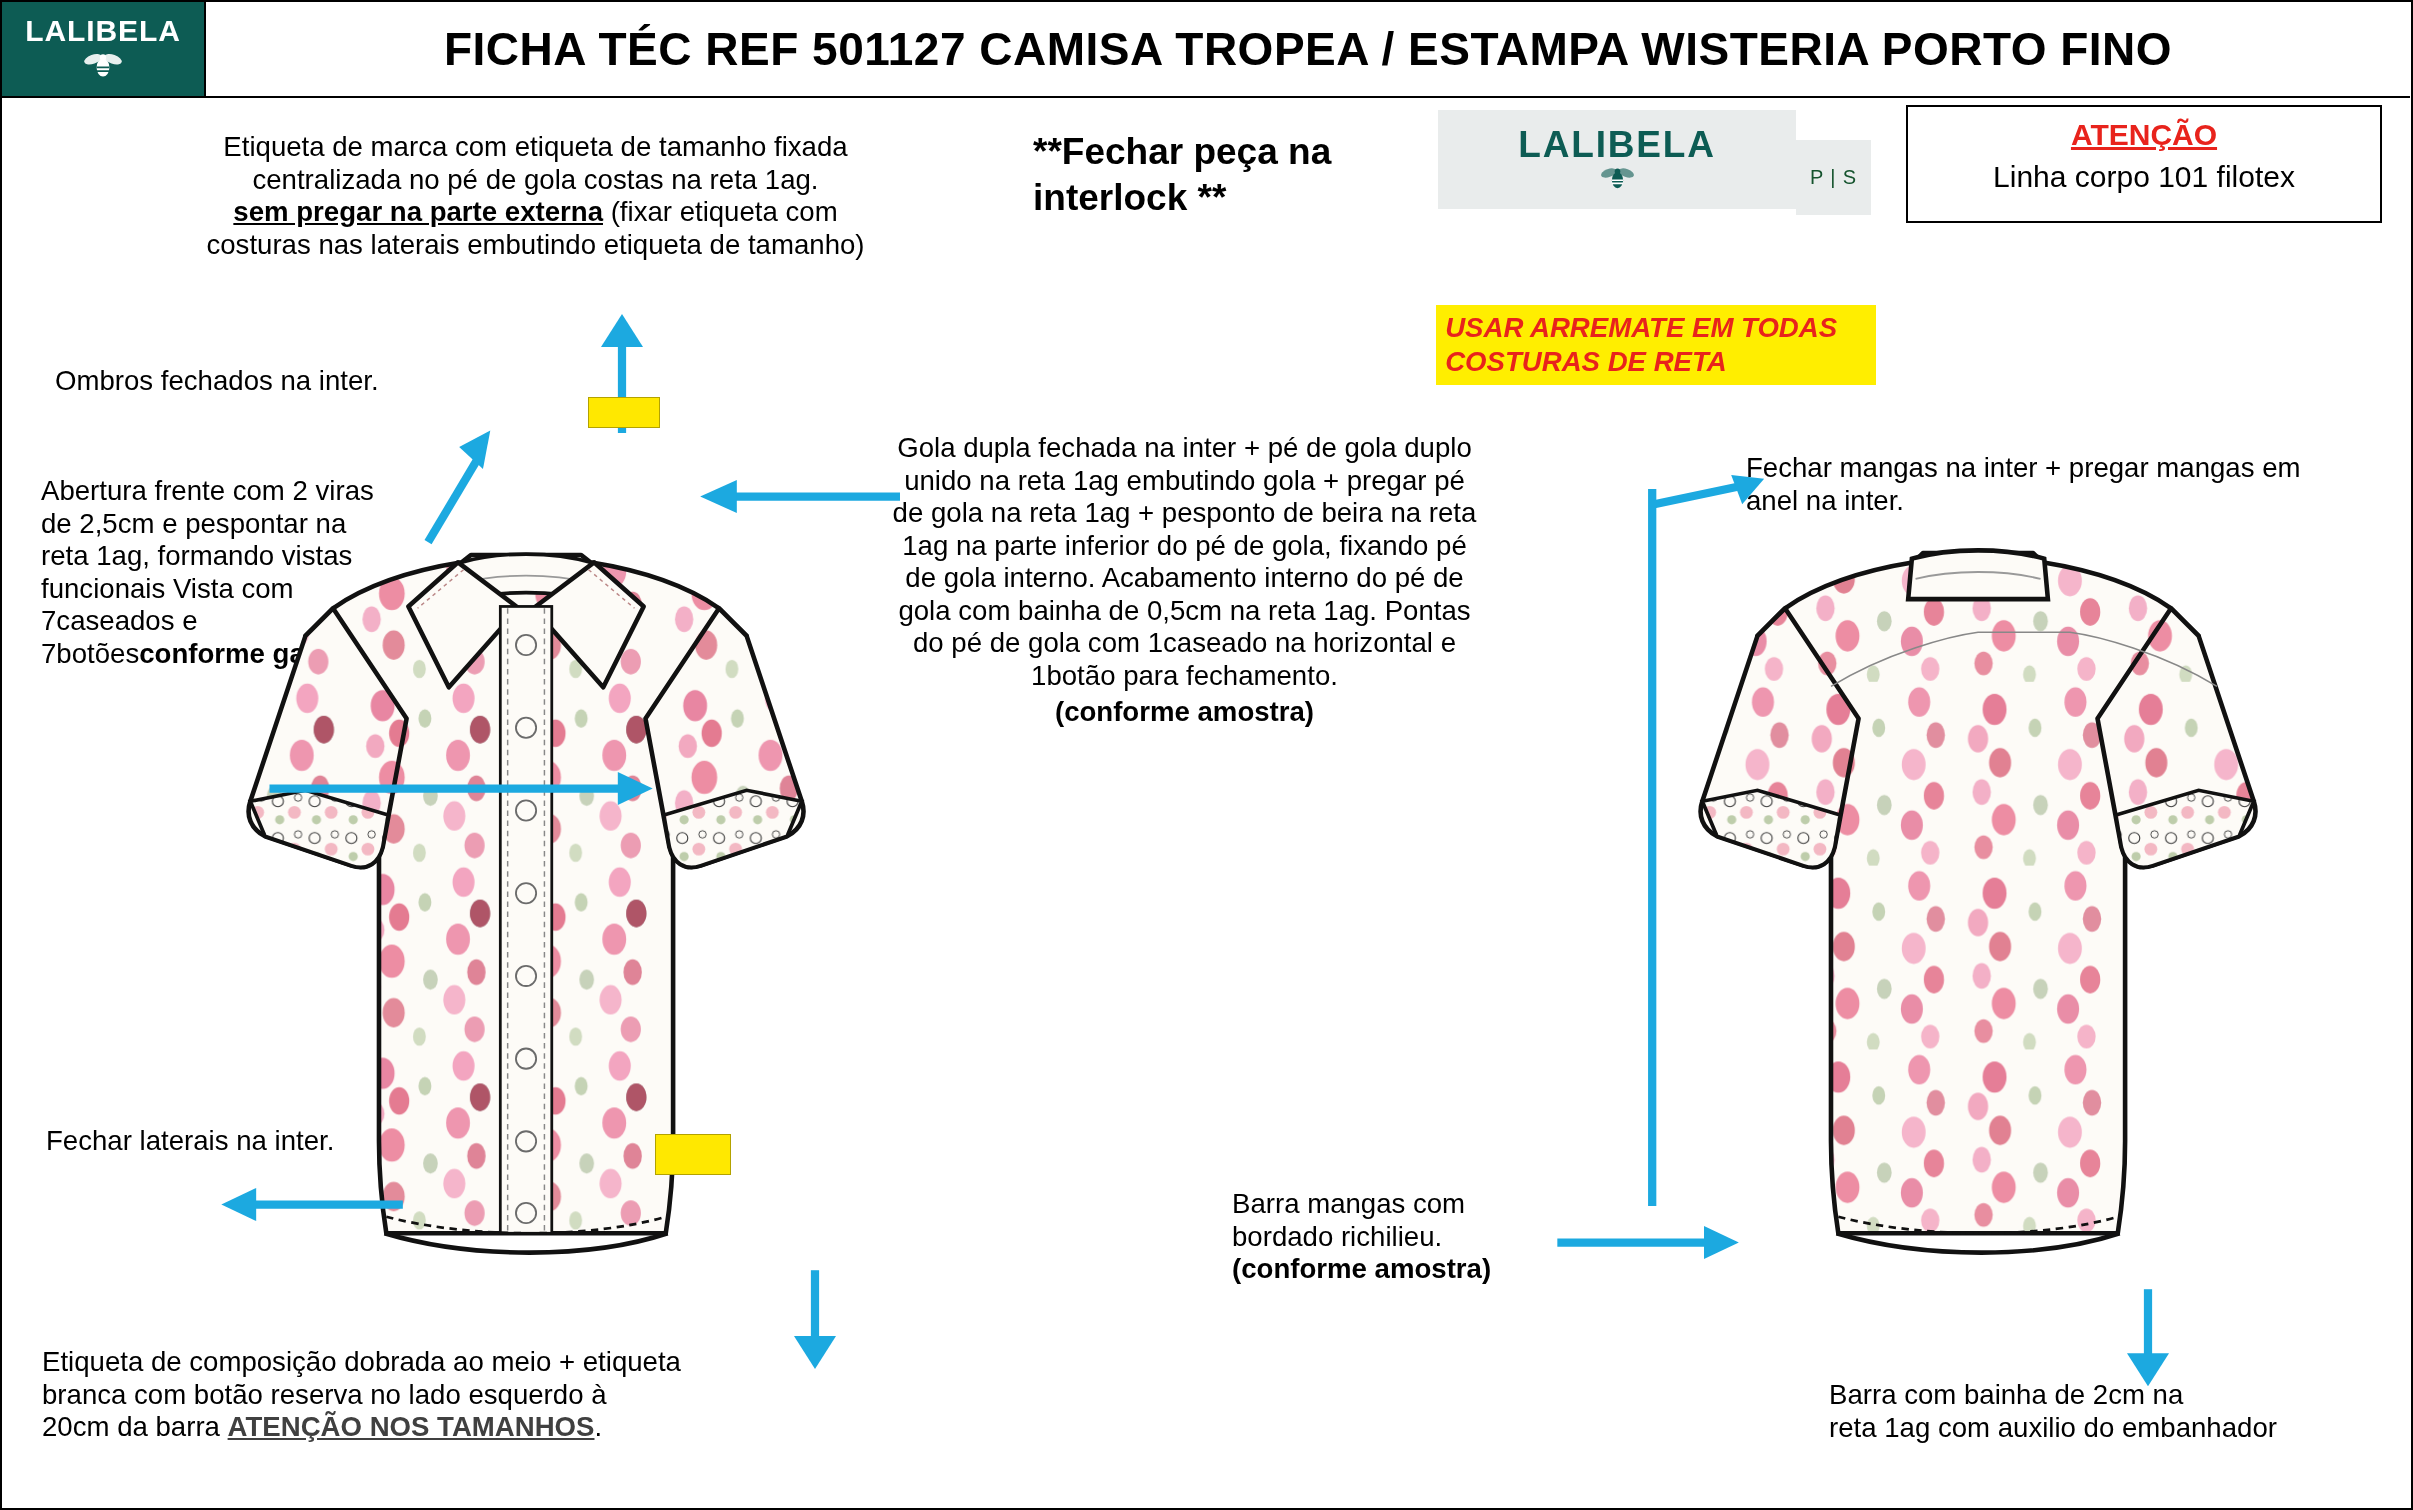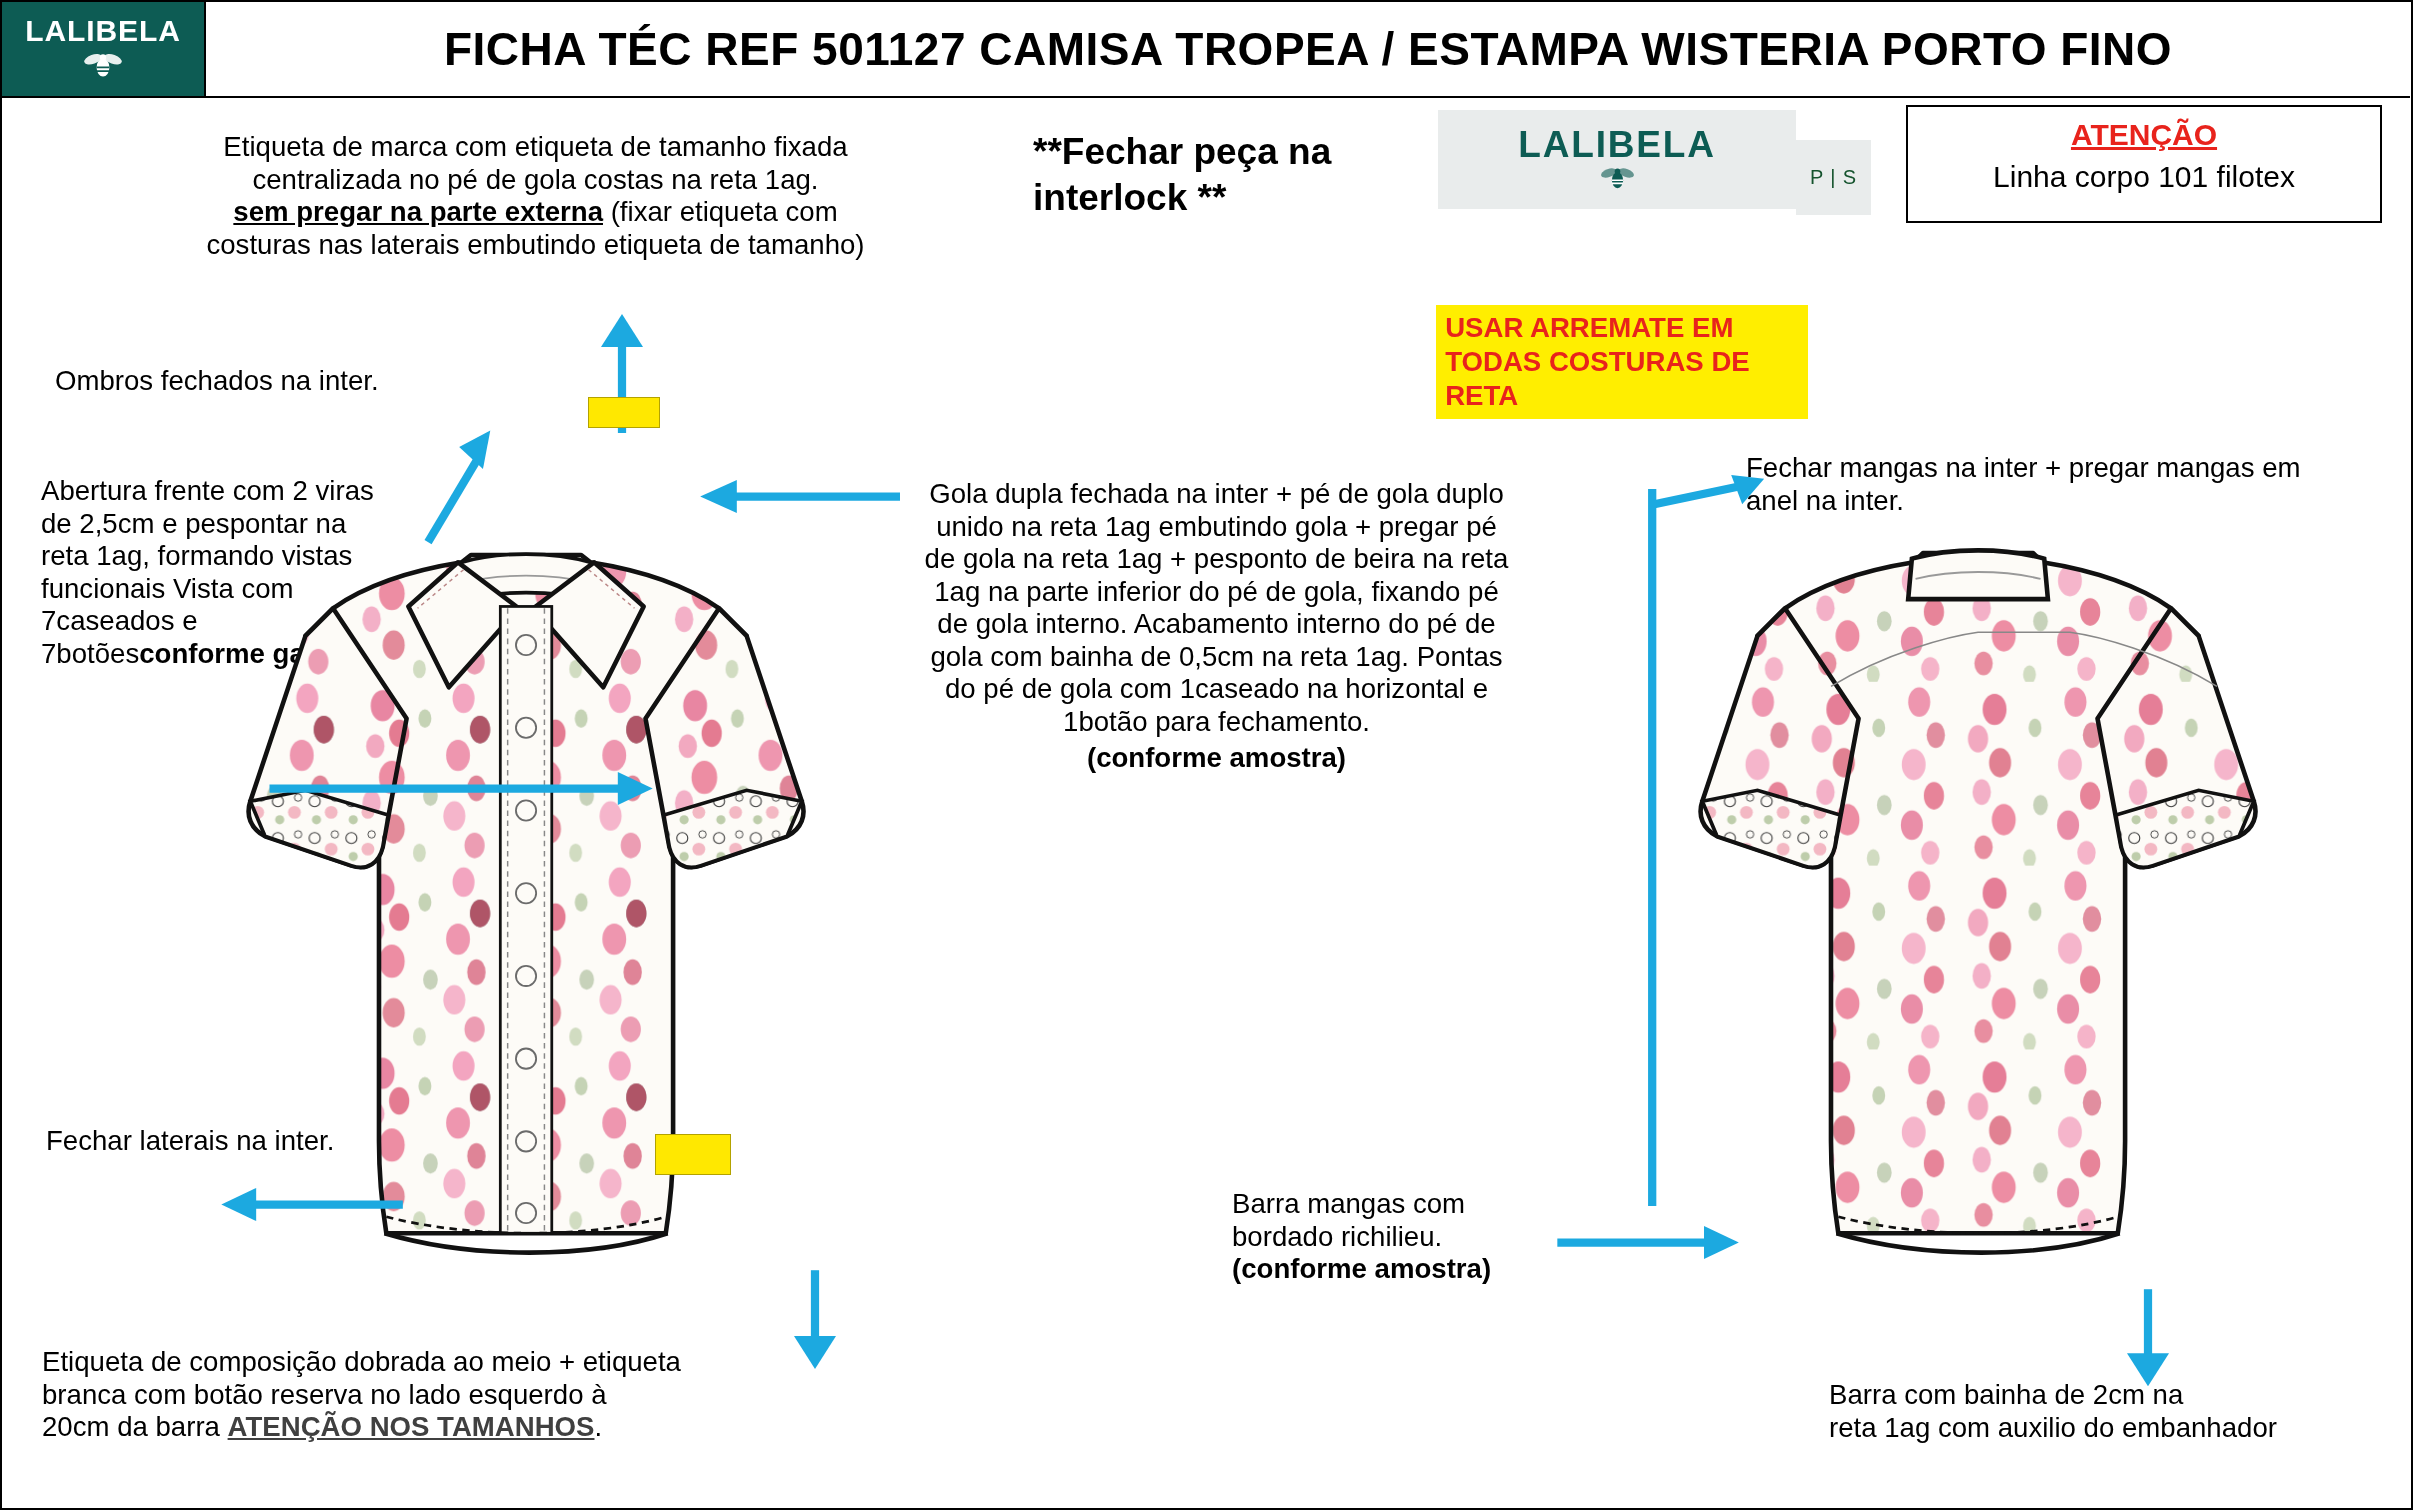--- a/index.html
+++ b/index.html
@@ -123,28 +123,29 @@
     justify-content: center;
     font-size: 20px;
     color: #14532d;
     letter-spacing: 0.9px;
   }
 
   
   .yellow-box {
     position: absolute;
     left: 1434px; top: 303px;
-    width: 372px;
+    width: 440px;
     background: #ffee00;
     padding: 5.5px 9.2px;
     box-sizing: border-box;
     font-size: 27.6px;
     font-weight: bold;
     color: #e8231c;
     line-height: 1.25;
+    font-style: italic;
   }
 
   
   .info-box {
     position: absolute;
     border: 2.8px solid #000;
     box-sizing: border-box;
     text-align: center;
     background: #fff;
   }
@@ -240,21 +241,21 @@
   <div class="tb" style="left:44px; top:1123px; width:294px;">Fechar laterais na inter.</div>
 
   <div class="tb" style="left:40px; top:1344px; width:947px;">
     <div>Etiqueta de composição dobrada ao meio + etiqueta</div>
     <div>branca com botão reserva no lado esquerdo à</div>
     <div>
       <span>20cm da barra </span><span class="red b u">ATENÇÃO NOS TAMANHOS</span><span>.</span>
     </div>
   </div>
 
-  <div class="tb ctr" style="left:884px; top:476px; width:597px;margin-left:32px;">
+  <div class="tb ctr" style="left:884px; top:430px; width:597px;">
     <span>Gola dupla fechada na inter + pé de gola duplo unido na reta 1ag embutindo gola + pregar pé de gola na reta 1ag + pesponto de beira na reta 1ag na parte inferior do pé de gola, fixando pé de gola interno. Acabamento interno do pé de gola com bainha de 0,5cm na reta 1ag. Pontas do pé de gola com 1caseado na horizontal e 1botão para fechamento.</span>
     <div class="b" style="margin-top:3.7px;">(conforme amostra)</div>
   </div>
 
   <div class="tb" style="left:1744px; top:450px; width:570px;">Fechar mangas na inter + pregar mangas em anel na inter.</div>
 
   <div class="tb" style="left:1230px; top:1186px; width:368px;">
     <div>Barra mangas com</div>
     <div>bordado richilieu.</div>
     <div class="b">(conforme amostra)</div>

